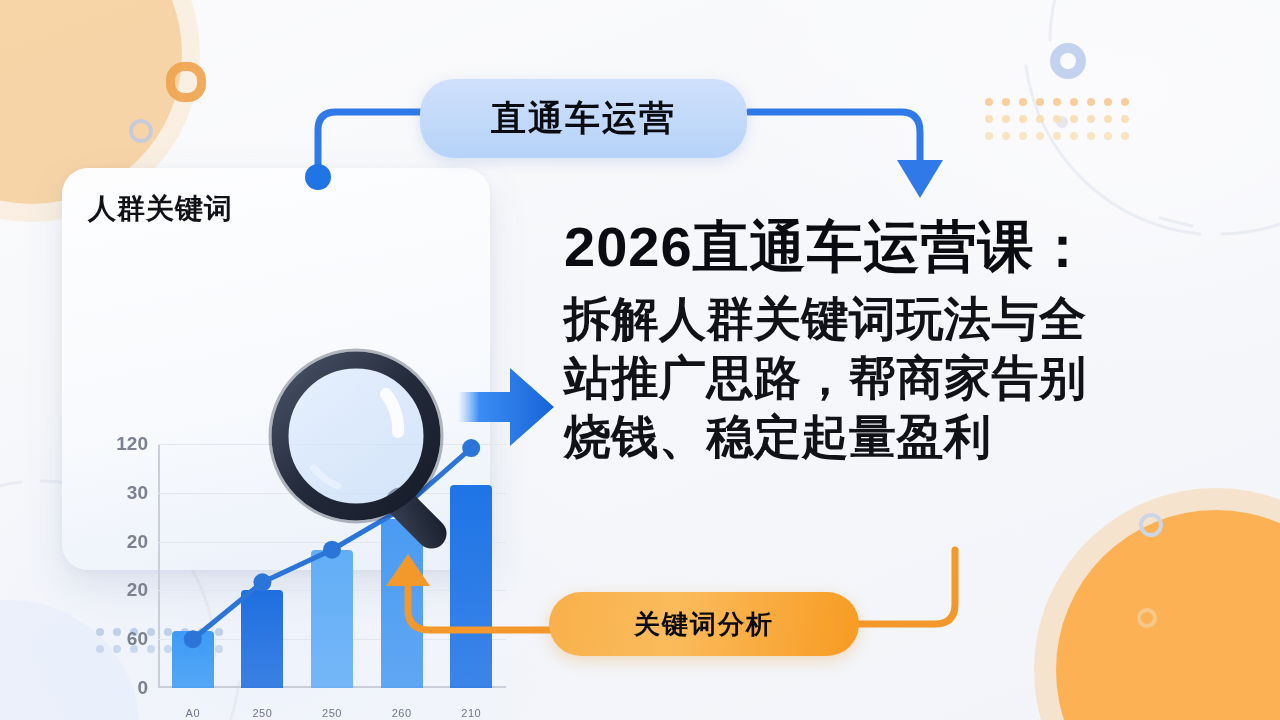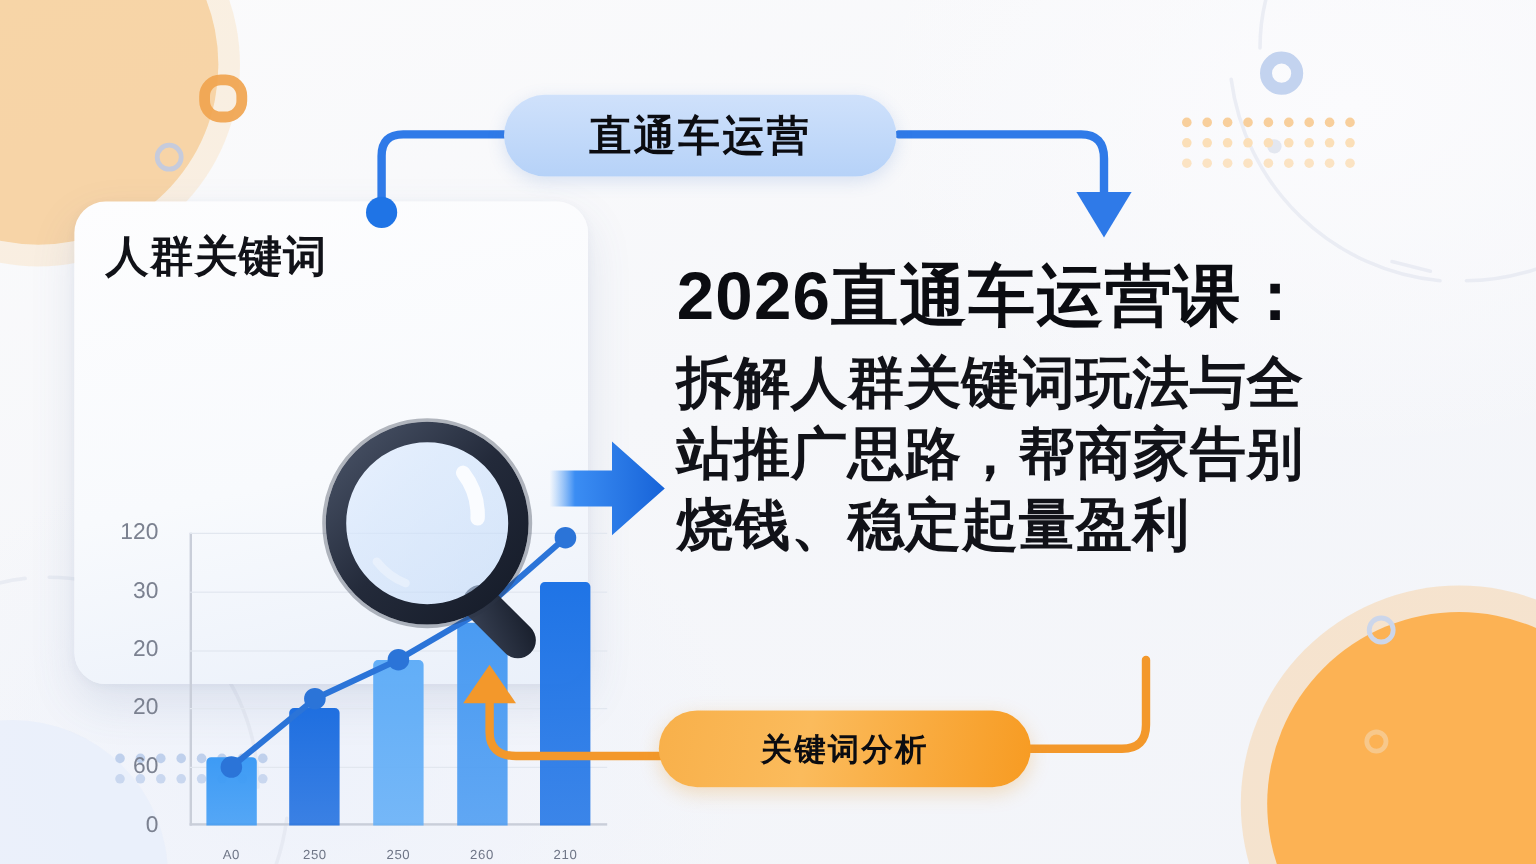--- a/index.html
+++ b/index.html
@@ -63,56 +63,56 @@
 
   
   #chart-card{
     position:absolute; left:62px; top:168px; width:428px; height:402px;
     background:linear-gradient(168deg,#fdfdfe 0%,#f8fafd 55%,#eaf0fa 100%);
     border-radius:26px;
     box-shadow:0 16px 38px rgba(80,100,150,.13), 0 2px 8px rgba(80,100,150,.06);
   }
   #chart-title{
     position:absolute; left:26px; top:22px;
-    font-size:36px; font-weight:900; color:#111218; letter-spacing:1px;
+    font-size:28px; font-weight:900; color:#111218; letter-spacing:1px;
     white-space:nowrap;
     text-shadow:0 1px 0 rgba(255,255,255,.8);
   }
   #legend{
     position:absolute; right:18px; top:30px; display:flex; align-items:center; gap:22px;
   }
   .leg{ display:flex; align-items:center; gap:9px; }
   .leg-swatch-line{ width:28px; height:9px; border-radius:5px; background:#f6901e; }
   .leg-swatch-bar{ width:30px; height:17px; border-radius:6px; background:#1f7cf0; }
   .leg-label{ font-size:21px; font-weight:700; color:#5a6172; letter-spacing:1px; }
 
   
   #plot{ position:absolute; left:96px; top:276px; width:348px; height:244px; }
   .gridline{ position:absolute; left:0; width:348px; height:1px; background:#e2e7ef; }
   #y-axis{ position:absolute; left:0; top:0; width:2px; height:244px; background:#c9ced9; }
   #x-axis{ position:absolute; left:0; bottom:0; width:348px; height:2px; background:#c9ced9; }
   .ytick{
-    position:absolute; right:100%; margin-right:26px; transform:translateY(-50%);
-    font-size:19px; color:#7b8190; font-weight:400; white-space:nowrap;
+    position:absolute; right:100%; margin-right:10px; transform:translateY(-50%);
+    font-size:19px; color:#7b8190; font-weight:700; white-space:nowrap;
   }
   .xtick{
     position:absolute; bottom:-31px; transform:translateX(-50%);
     font-size:11px; color:#6f7687; font-weight:400; letter-spacing:.5px; white-space:nowrap;
   }
   .bar{ position:absolute; bottom:0; border-radius:4px 4px 0 0; }
 
   
   #magnifier{ position:absolute; left:268px; top:348px; width:214px; height:214px; pointer-events:none; }
 
   
   #arrow-right{ position:absolute; left:458px; top:352px; width:100px; height:110px; }
 
   
   #badge-top{
-    position:absolute; left:420px; top:79px; width:327px; height:68px;
+    position:absolute; left:420px; top:79px; width:327px; height:79px;
     background:linear-gradient(180deg,#cfe1fb 0%,#b6d2f8 100%);
     border-radius:34px;
     display:flex; align-items:center; justify-content:center;
     box-shadow:0 4px 14px rgba(70,120,200,.18);
   }
   #badge-top-label{ font-size:35px; font-weight:900; color:#0b0c11; letter-spacing:2px; }
 
   
   #badge-bottom{
     position:absolute; left:549px; top:592px; width:310px; height:64px;

